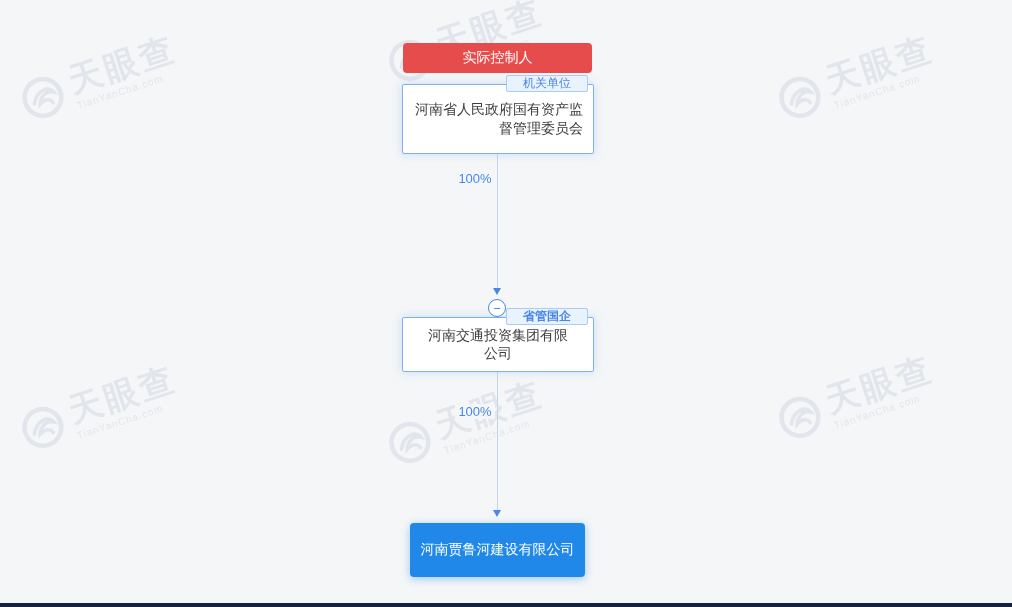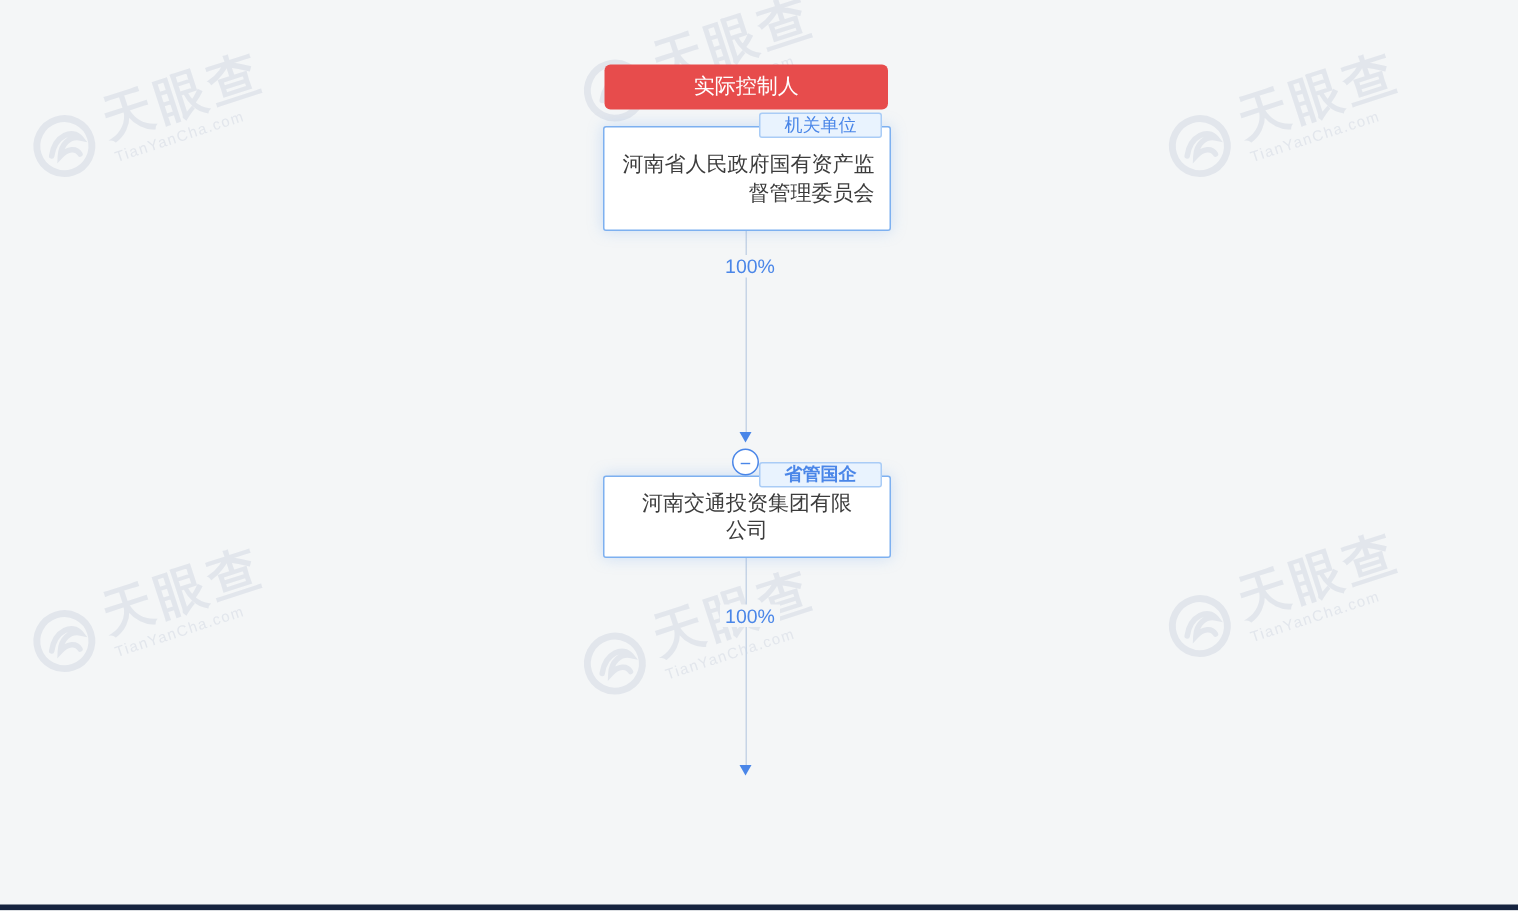--- a/index.html
+++ b/index.html
@@ -39,21 +39,21 @@
   
   .vline { position:absolute; left:497px; width:1px; background:#c6d4e6; z-index:1; }
   .vline1 { top:138px; height:150px; }
   .vline2 { top:372px; height:140px; }
   .arrowhead { position:absolute; left:493px; width:0; height:0; z-index:1;
                border-left:4px solid transparent; border-right:4px solid transparent;
                border-top:7px solid #4a86e8; }
   .arrow1 { top:288px; }
   .arrow2 { top:510px; }
 
-  .edge-label { position:absolute; left:404px; width:192px; text-align:center; z-index:2; }
+  .edge-label { position:absolute; left:379px; width:192px; text-align:center; z-index:2; }
   .edge1 { top:169px; }
   .edge2 { top:402px; }
   .edge-label span { display:inline-block; background:#f4f6f7; padding:0 3px; color:#4a86e8;
                      font-size:13px; }
 
   
   .collapse { position:absolute; left:488px; top:299px; width:18px; height:18px;
               box-sizing:border-box; border:1px solid #4a86e8; border-radius:50%; background:#fff;
               color:#4a86e8; display:flex; align-items:center; justify-content:center;
               font-size:13px; line-height:1; cursor:pointer; z-index:3; }
@@ -164,15 +164,18 @@
     <span>河南交通投资集团有限公司</span>
   </div>
   <div class="tag tag2">省管国企</div>
 
   <div class="vline vline2"></div>
   <div class="arrowhead arrow2"></div>
   <div class="edge-label edge2">
     <span>100%</span>
   </div>
 
+  <div class="node node3">
+    <span>河南贾鲁河建设有限公司</span>
+  </div>
 
   <div class="bottom-bar"></div>
 </div>
 
 </body></html>

